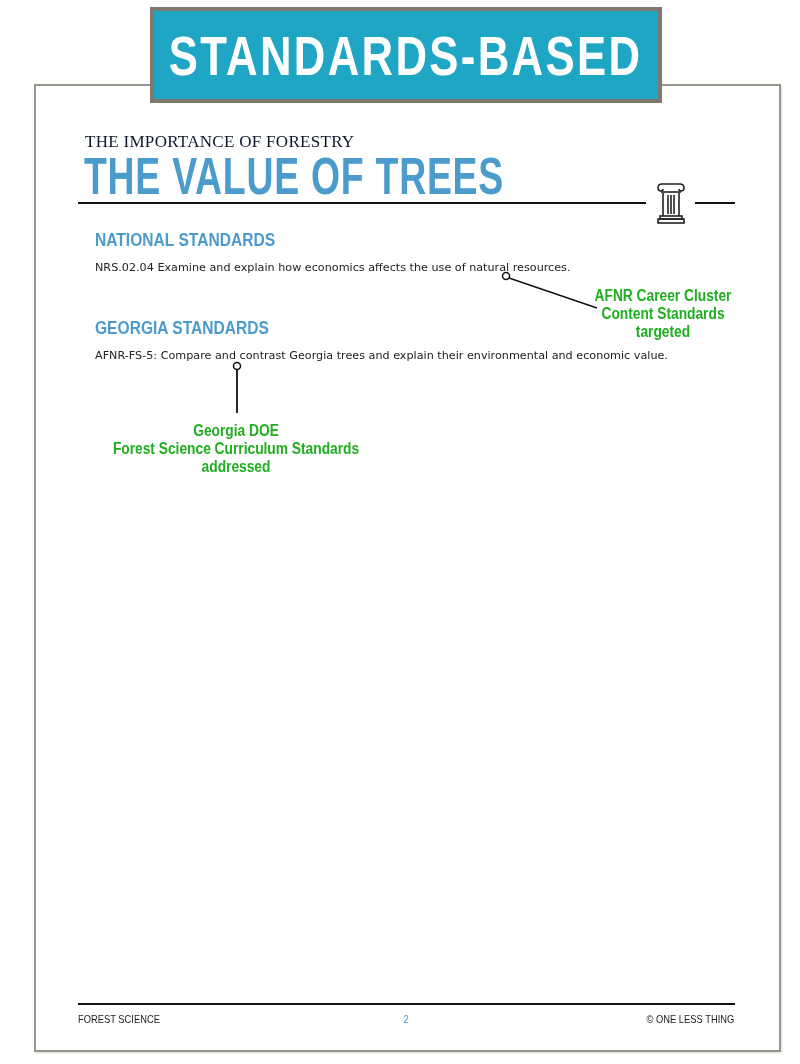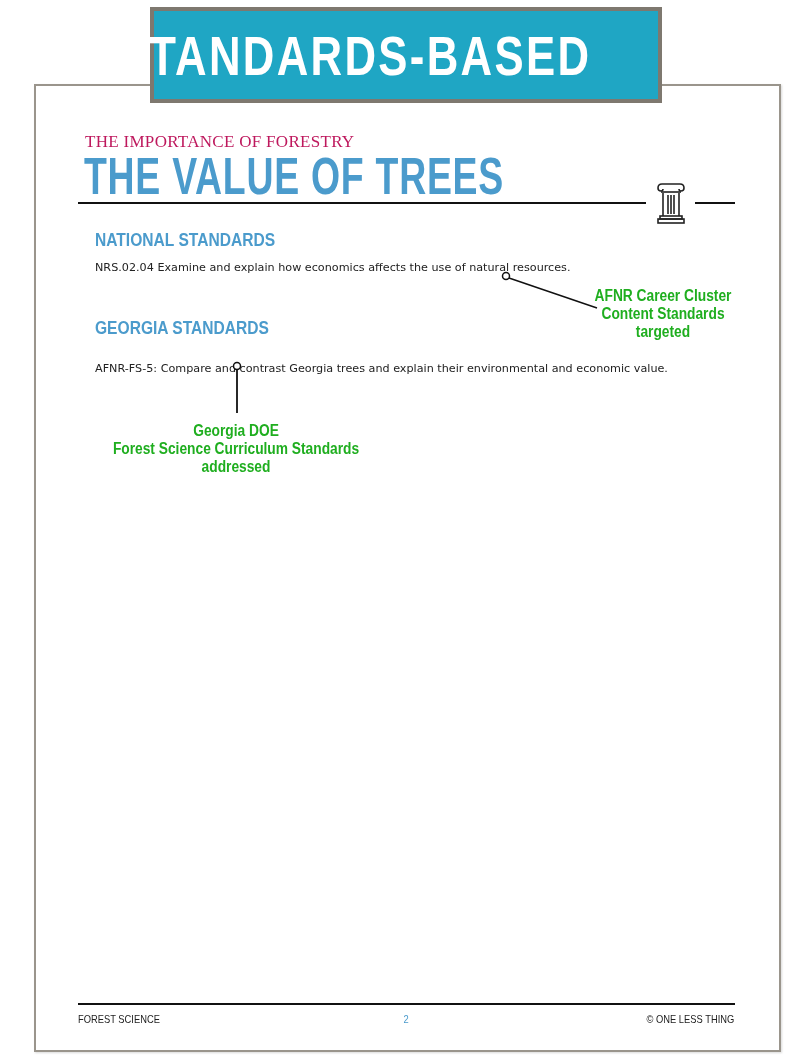--- a/index.html
+++ b/index.html
@@ -9,30 +9,30 @@
     font-family: "DejaVu Sans", sans-serif;
   }
   .page {
     position: absolute; left: 34px; top: 84px; width: 743px; height: 964px;
     border: 2px solid #9a958c; background: #fff;
     box-shadow: 1px 1px 2px rgba(0,0,0,0.15);
   }
   .banner {
     position: absolute; left: 150px; top: 7px; width: 504px; height: 88px;
     background: #1fa6c4; border: 4px solid #7e786f;
-    display: flex; align-items: center; justify-content: flex-end;
+    display: flex; align-items: center; justify-content: center;
     z-index: 2;
   }
   .banner-text {
     color: #fff; font-family: "Liberation Sans", sans-serif; font-weight: bold;
     font-size: 56px; letter-spacing: 3px; transform: scaleX(0.78); white-space: nowrap;
   }
   .kicker {
     position: absolute; left: 85px; top: 132px;
-    font-family: "Liberation Serif", serif; font-size: 17px; color: #be185d; letter-spacing: 0.3px;
+    font-family: "Liberation Serif", serif; font-size: 17px; color: #0f172a; letter-spacing: 0.3px;
   }
   .title {
     position: absolute; left: 84px; top: 146px;
     font-family: "Liberation Sans", sans-serif; font-weight: bold;
     font-size: 52px; color: #4b9bcc; transform: scaleX(0.72); transform-origin: left top;
     white-space: nowrap; letter-spacing: 1px;
   }
   .rule-left { position: absolute; left: 78px; top: 202px; width: 568px; height: 2px; background: #111; }
   .rule-right { position: absolute; left: 695px; top: 202px; width: 40px; height: 2px; background: #111; }
   .column-icon { position: absolute; left: 655px; top: 182px; width: 32px; height: 42px; }
@@ -86,21 +86,21 @@
     <line x1="19" y1="13" x2="19" y2="32"></line>
     <rect x="5" y="34" width="22" height="3"></rect>
     <rect x="3" y="37" width="26" height="4"></rect>
   </g>
 </svg>
 
 <div class="section-heading" style="top:229px;">NATIONAL STANDARDS</div>
 <div class="std-text" style="top:261px;text-align:right;">NRS.02.04 Examine and explain how economics affects the use of natural resources.</div>
 
 <div class="section-heading" style="top:317px;">GEORGIA STANDARDS</div>
-<div class="std-text" style="top:362px;">AFNR-FS-5: Compare and contrast Georgia trees and explain their environmental and economic value.</div>
+<div class="std-text" style="top:349px;">AFNR-FS-5: Compare and contrast Georgia trees and explain their environmental and economic value.</div>
 
 <svg class="connectors">
   <circle cx="506" cy="276" r="3.5" fill="#fff" stroke="#111" stroke-width="1.5"></circle>
   <line x1="509" y1="278" x2="597" y2="308" stroke="#111" stroke-width="1.5"></line>
   <circle cx="237" cy="366" r="3.5" fill="#fff" stroke="#111" stroke-width="1.5"></circle>
   <line x1="237" y1="370" x2="237" y2="413" stroke="#111" stroke-width="1.8"></line>
 </svg>
 
 <div class="annot" style="left:583px; top:287px; width:160px;">
   <div>AFNR Career Cluster</div>

